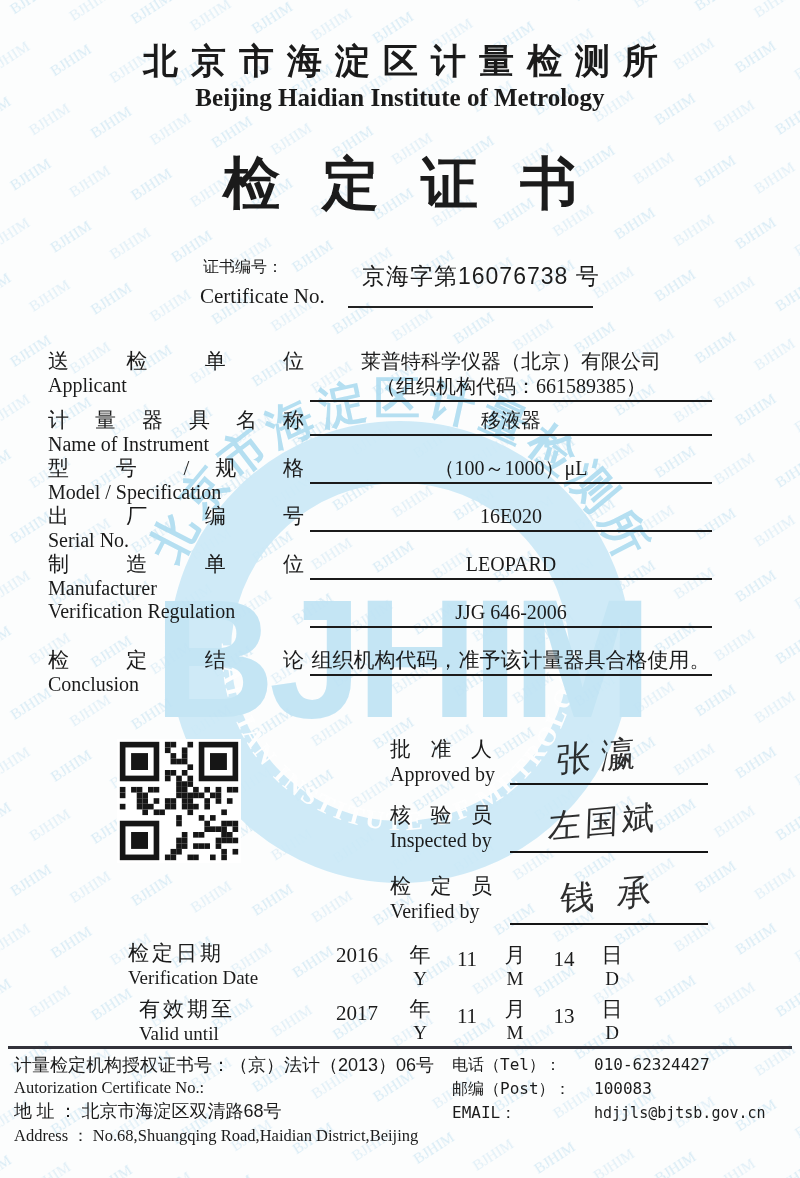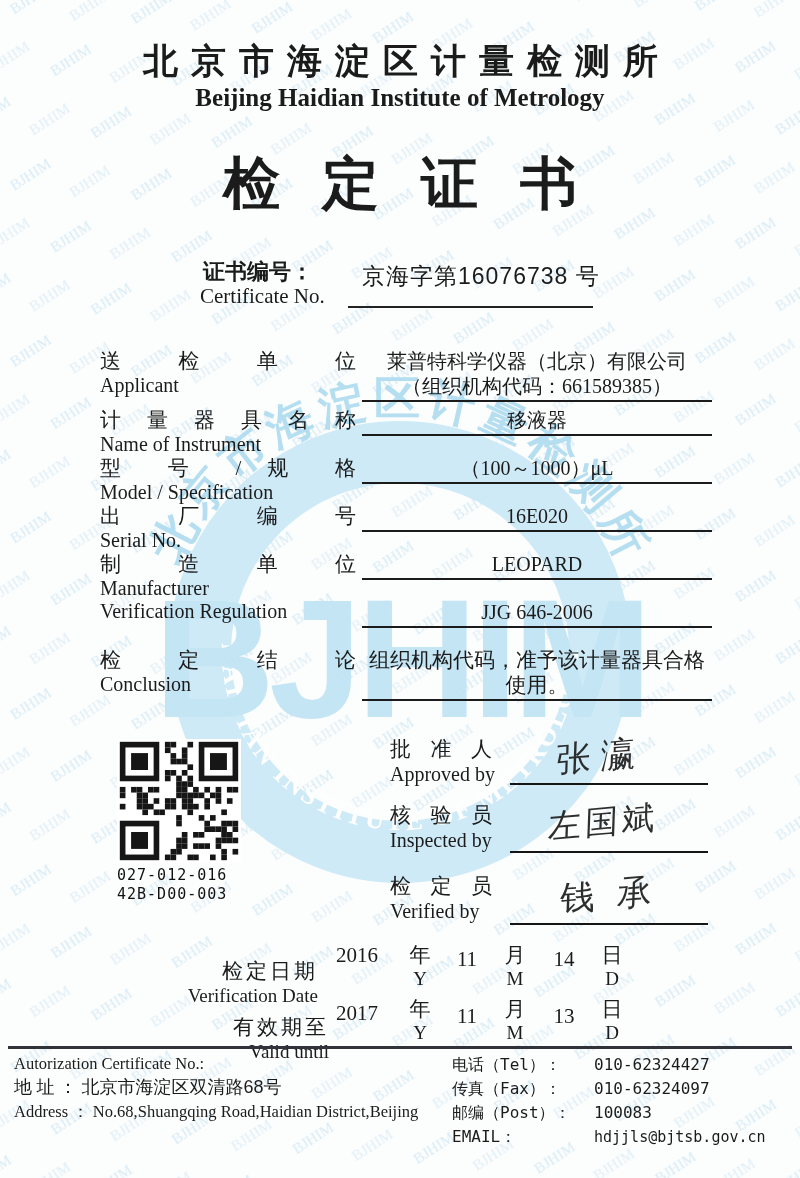--- a/index.html
+++ b/index.html
@@ -14,47 +14,47 @@
   #seal-svg{position:absolute;left:100px;top:352px;width:600px;height:600px;z-index:0;opacity:.9;}
   
   .content{position:absolute;inset:0;z-index:1;}
   .hdr-cn{left:0;right:0;top:38px;text-align:center;font-size:35px;font-weight:bold;
           letter-spacing:13px;transform:translateX(7px);}
   .hdr-en{left:0;right:0;top:84px;text-align:center;font-size:25px;font-weight:bold;}
   .title-cn{left:0;right:0;top:146px;text-align:center;font-size:57px;font-weight:bold;
           letter-spacing:42px;transform:translateX(21px);}
   .title-en{left:0;right:0;top:213px;text-align:center;font-size:23px;font-weight:bold;letter-spacing:1px;}
   
-  .certno-cn{left:203px;top:257px;font-size:22px;font-weight:bold;}
+  .certno-cn{left:203px;top:257px;font-size:16px;}
   .certno-en{left:200px;top:284px;font-size:21px;}
   .certno-val{left:362px;top:261px;font-size:23px;font-family:"Liberation Sans",sans-serif;letter-spacing:1px;}
   .certno-line{left:348px;top:306px;width:245px;height:2px;background:#222;}
   
   .fields{left:0;top:349px;width:800px;}
   .frow{display:flex;align-items:flex-start;}
-  .flabel{margin-left:100px;width:256px;flex:none;}
+  .flabel{margin-left:48px;width:256px;flex:none;}
   .flabel .cn{font-size:21px;line-height:25px;text-align:justify;text-align-last:justify;}
   .flabel .en{font-size:20px;line-height:23px;text-align:left;}
   .fvalue{flex:1;margin-left:6px;margin-right:88px;border-bottom:2px solid #1b1b1b;
           text-align:center;font-size:20px;line-height:25px;
           display:flex;flex-direction:column;justify-content:flex-end;padding-bottom:1px;}
   .h59{height:59px;} .h48{height:48px;}
   
   .qr-wrap{left:117px;top:739px;}
   .qr-codes{left:117px;top:866px;font-family:"DejaVu Sans Mono",monospace;font-size:15px;
             line-height:19px;letter-spacing:1px;color:#111;}
   
   .sig-label{left:390px;width:150px;}
   .sig-label .cn{width:102px;font-size:21px;line-height:25px;text-align:justify;text-align-last:justify;}
   .sig-label .en{font-size:20px;line-height:24px;}
   .sig-line{left:510px;width:198px;height:2px;background:#151515;}
   .sig-name{font-size:35px;color:#1d1d1d;transform:rotate(-5deg) skewX(-7deg);
             letter-spacing:10px;opacity:.92;white-space:nowrap;}
   
-  .date-label{width:190px;text-align:right;margin-top:18px;}
+  .date-label{width:190px;text-align:left;}
   .date-label .cn{font-size:21px;line-height:25px;letter-spacing:3px;}
   .date-label .en{font-size:19px;line-height:23px;}
   .date-num{font-size:21px;text-align:center;}
   .date-unit{text-align:center;font-size:21px;line-height:24px;}
   .date-unit .u-en{font-size:19px;}
   
   .divider{left:8px;top:1046px;width:784px;height:3px;background:#32323a;}
   .foot-left{left:14px;top:1053px;width:432px;}
   .fl1{font-size:18px;line-height:24px;}
   .fl1 .v{font-family:"Liberation Sans",sans-serif;}
@@ -286,24 +286,20 @@
         <rect x="8.454545454545455" y="8.454545454545455" width="28.181818181818183" height="28.181818181818183" fill="#ffffff"></rect>
         <rect x="14.090909090909092" y="14.090909090909092" width="16.90909090909091" height="16.90909090909091" fill="#161616"></rect>
         <rect x="81.72727272727272" y="2.8181818181818183" width="39.45454545454545" height="39.45454545454545" fill="#161616"></rect>
         <rect x="87.36363636363636" y="8.454545454545455" width="28.181818181818183" height="28.181818181818183" fill="#ffffff"></rect>
         <rect x="93" y="14.090909090909092" width="16.90909090909091" height="16.90909090909091" fill="#161616"></rect>
         <rect x="2.8181818181818183" y="81.72727272727272" width="39.45454545454545" height="39.45454545454545" fill="#161616"></rect>
         <rect x="8.454545454545455" y="87.36363636363636" width="28.181818181818183" height="28.181818181818183" fill="#ffffff"></rect>
         <rect x="14.090909090909092" y="93" width="16.90909090909091" height="16.90909090909091" fill="#161616"></rect>
       </svg>
   </div>
-  <div class="abs qr-codes">
-    <div>027-012-016</div>
-    <div>42B-D00-003</div>
-  </div>
 
   <div class="abs sig-label" style="top:737px;">
     <div class="cn">批 准 人</div>
     <div class="en">Approved by</div>
   </div>
   <div class="abs sig-name" style="left:556px;top:733px;">张瀛</div>
   <div class="abs sig-line" style="top:783px;"></div>
 
   <div class="abs sig-label" style="top:803px;">
     <div class="cn">核 验 员</div>
@@ -355,39 +351,38 @@
   </div>
   <div class="abs date-num" style="left:543px;top:1004px;width:42px;">13</div>
   <div class="abs date-unit" style="left:594px;top:997px;width:36px;">
     <div>日</div>
       <div class="u-en">D</div>
   </div>
 
   <div class="abs divider"></div>
 
   <div class="abs foot-left">
+    <div class="fl1">
+      <span>计量检定机构授权证书号：</span><span class="v">（京）法计（2013）06号</span>
+    </div>
     <div class="fl2">Autorization Certificate No.:</div>
     <div class="fl3">
       <span>地 址 ：</span> <span class="v">北京市海淀区双清路68号</span>
     </div>
     <div class="fl4">
       <span>Address ：</span> <span>No.68,Shuangqing Road,Haidian District,Beijing</span>
     </div>
   </div>
 
   <div class="abs foot-right">
     <div class="fr-row">
       <span class="lab">电话（Tel）：</span>
       <span class="val">010-62324427</span>
     </div>
     <div class="fr-row">
-      <span class="lab">传真（Fax）：</span>
-      <span class="val">010-62324097</span>
-    </div>
-    <div class="fr-row">
       <span class="lab">邮编（Post）：</span>
       <span class="val">100083</span>
     </div>
     <div class="fr-row">
       <span class="lab">EMAIL：</span>
       <span class="val" style="font-size:15px">hdjjls@bjtsb.gov.cn</span>
     </div>
   </div>
 
 </div>

